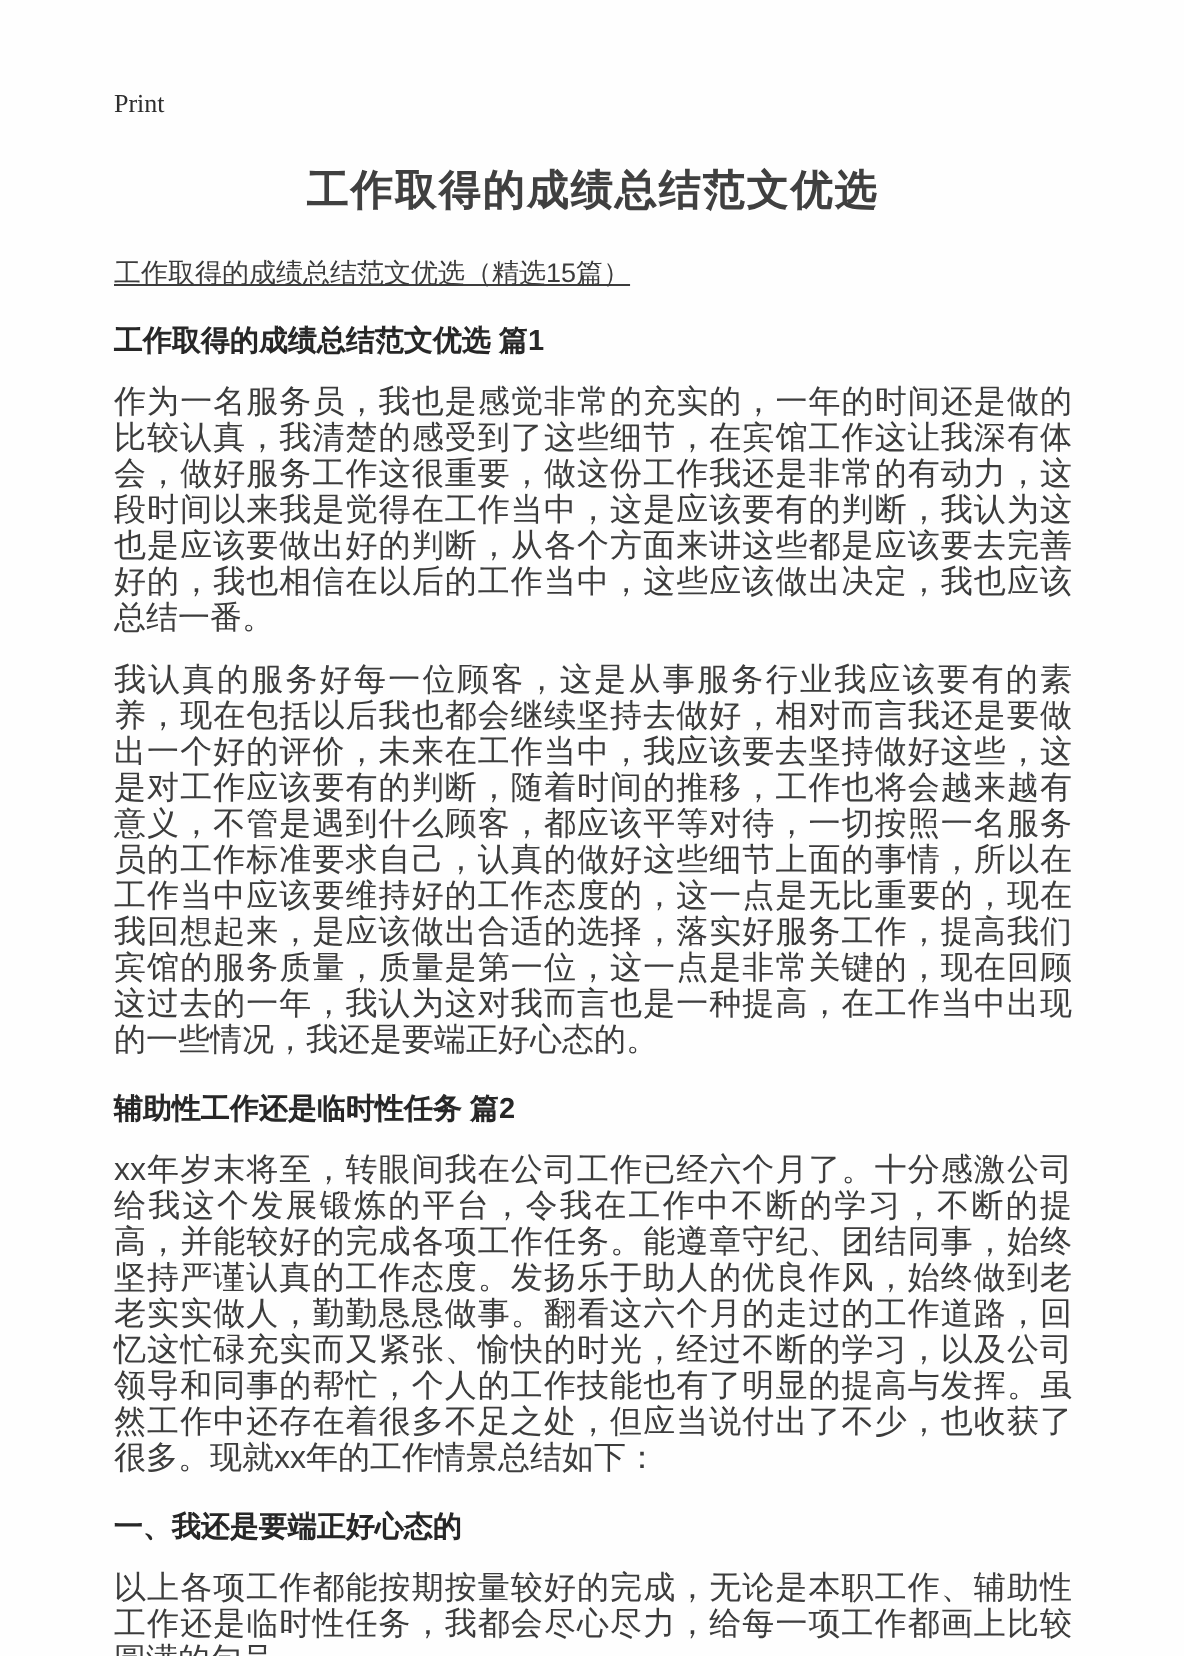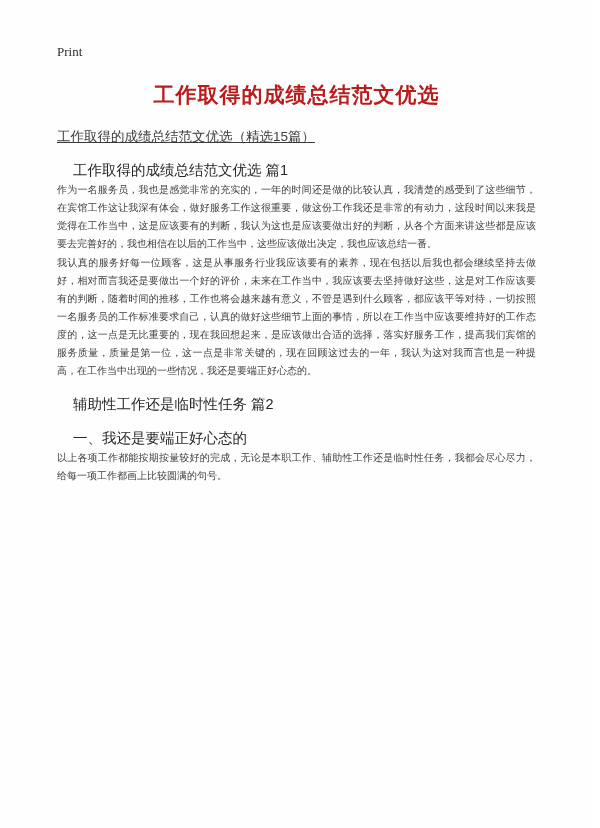--- a/index.html
+++ b/index.html
@@ -25,38 +25,38 @@
     font-family: "Liberation Serif", "DejaVu Serif", serif;
     font-size: 13px;
     color: #2e2e2e;
     margin: 0 0 0 0;
   }
   .doc-title {
     margin: 21px 0 0 0;
     text-align: center;
     font-size: 21px;
     font-weight: bold;
-    color: #b91c1c;
+    color: #404040;
     letter-spacing: 1px;
   }
   .doc-subtitle {
     margin: 19px 0 0 0;
     font-size: 13.5px;
     color: #3c3c3c;
     text-decoration: underline;
   }
   .section-heading {
-    margin: 15px 0 0 16px;
+    margin: 15px 0 0 0;
     font-size: 14.5px;
-    font-weight: normal;
+    font-weight: bold;
     color: #272727;
   }
   .para {
-    margin: 1px 0 0 0;
-    font-size: 10px;
+    margin: 13px 0 0 0;
+    font-size: 16px;
     line-height: 18px;
     text-align: justify;
     color: #3c3c3c;
   }
 </style>
 </head>
 <body>
 
 <div class="page">
 
@@ -68,18 +68,19 @@
 
   <h2 class="section-heading">工作取得的成绩总结范文优选 篇1</h2>
 
   <p class="para">作为一名服务员，我也是感觉非常的充实的，一年的时间还是做的比较认真，我清楚的感受到了这些细节，在宾馆工作这让我深有体会，做好服务工作这很重要，做这份工作我还是非常的有动力，这段时间以来我是觉得在工作当中，这是应该要有的判断，我认为这也是应该要做出好的判断，从各个方面来讲这些都是应该要去完善好的，我也相信在以后的工作当中，这些应该做出决定，我也应该总结一番。</p>
 
   <p class="para">我认真的服务好每一位顾客，这是从事服务行业我应该要有的素养，现在包括以后我也都会继续坚持去做好，相对而言我还是要做出一个好的评价，未来在工作当中，我应该要去坚持做好这些，这是对工作应该要有的判断，随着时间的推移，工作也将会越来越有意义，不管是遇到什么顾客，都应该平等对待，一切按照一名服务员的工作标准要求自己，认真的做好这些细节上面的事情，所以在工作当中应该要维持好的工作态度的，这一点是无比重要的，现在我回想起来，是应该做出合适的选择，落实好服务工作，提高我们宾馆的服务质量，质量是第一位，这一点是非常关键的，现在回顾这过去的一年，我认为这对我而言也是一种提高，在工作当中出现的一些情况，我还是要端正好心态的。</p>
 
 
   <h2 class="section-heading">辅助性工作还是临时性任务 篇2</h2>
 
+  <p class="para">xx年岁末将至，转眼间我在公司工作已经六个月了。十分感激公司给我这个发展锻炼的平台，令我在工作中不断的学习，不断的提高，并能较好的完成各项工作任务。能遵章守纪、团结同事，始终坚持严谨认真的工作态度。发扬乐于助人的优良作风，始终做到老老实实做人，勤勤恳恳做事。翻看这六个月的走过的工作道路，回忆这忙碌充实而又紧张、愉快的时光，经过不断的学习，以及公司领导和同事的帮忙，个人的工作技能也有了明显的提高与发挥。虽然工作中还存在着很多不足之处，但应当说付出了不少，也收获了很多。现就xx年的工作情景总结如下：</p>
 
   <h2 class="section-heading">一、我还是要端正好心态的</h2>
 
   <p class="para">以上各项工作都能按期按量较好的完成，无论是本职工作、辅助性工作还是临时性任务，我都会尽心尽力，给每一项工作都画上比较圆满的句号。</p>
 
 </div>
 
 </body></html>

